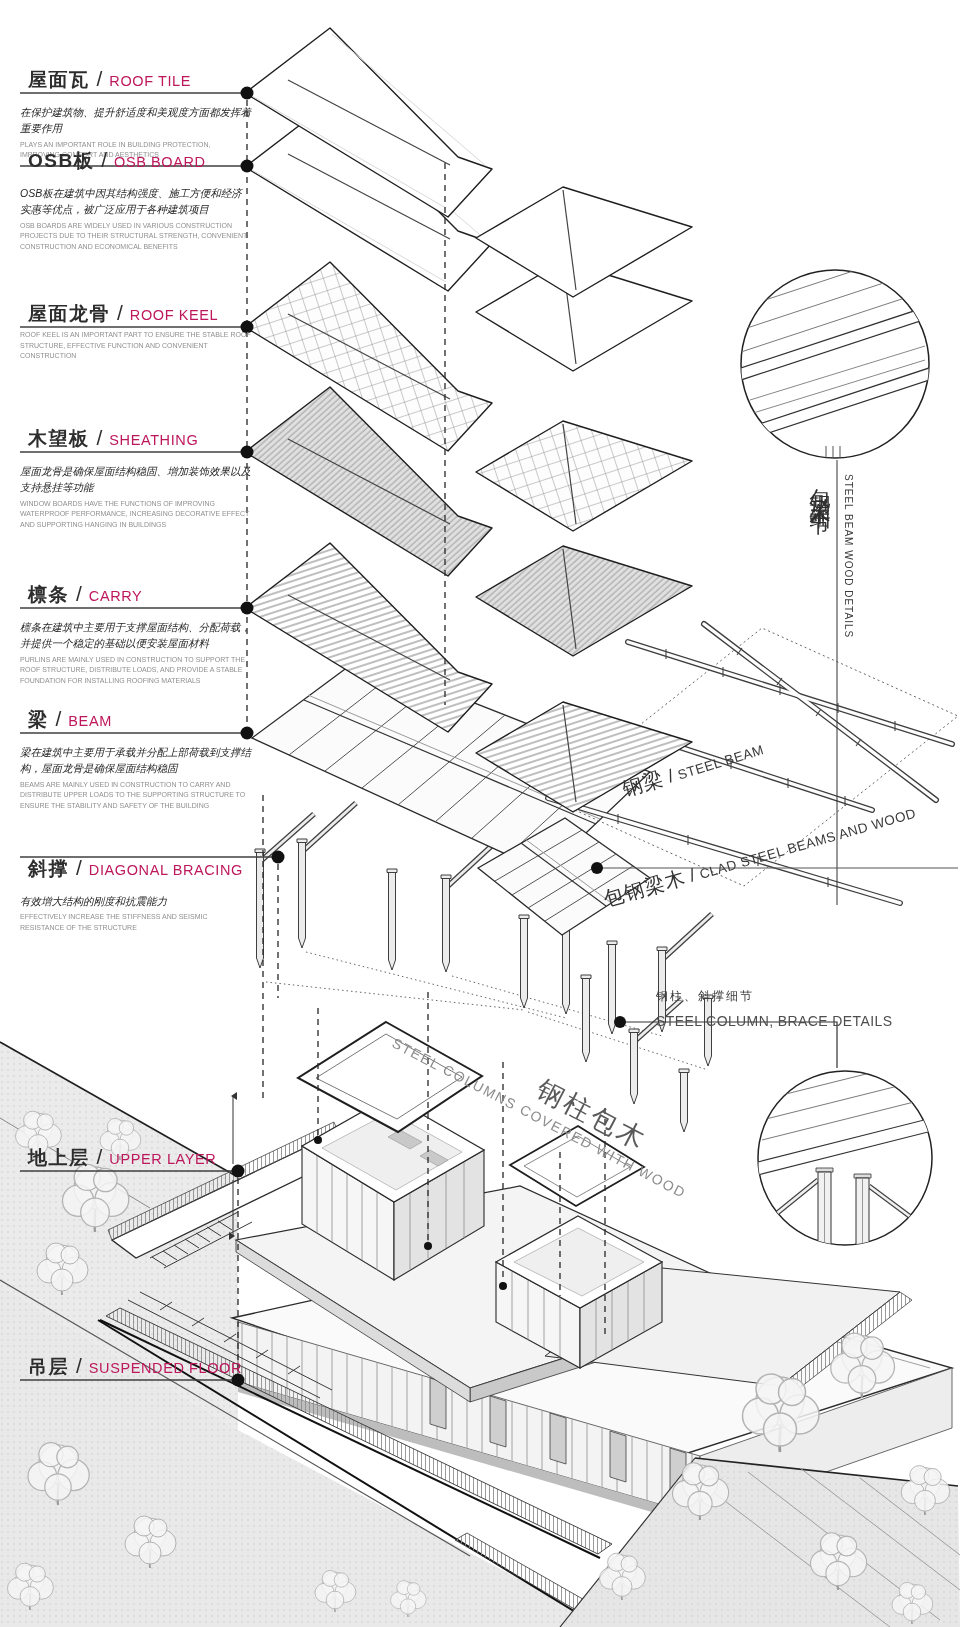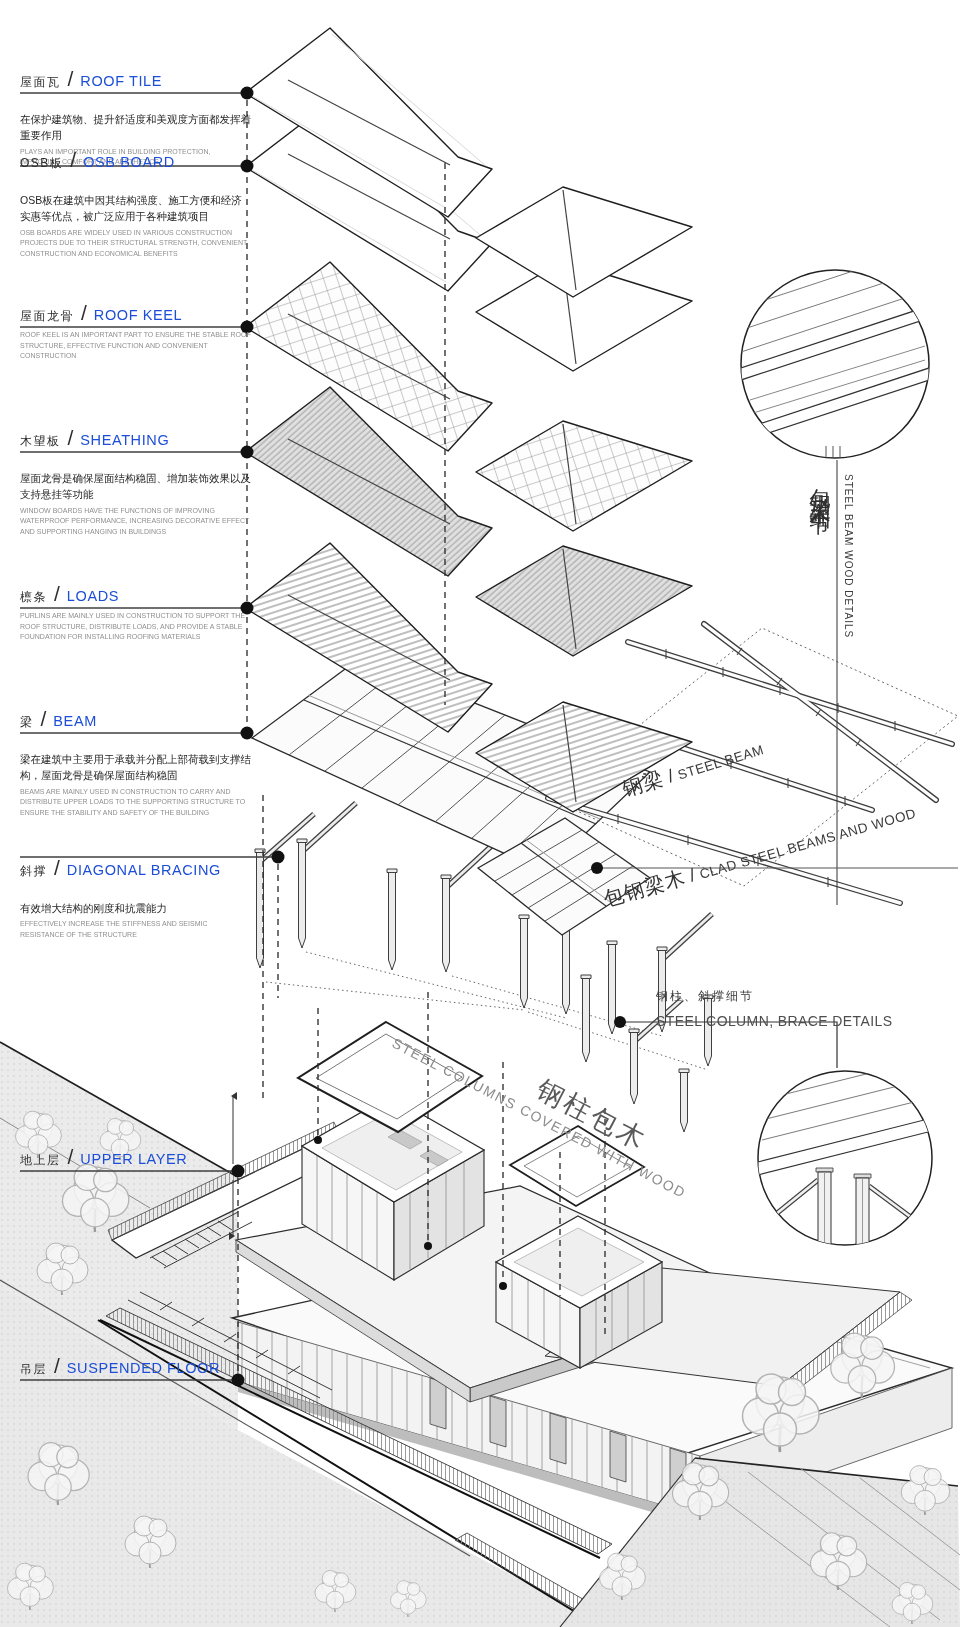--- a/index.html
+++ b/index.html
@@ -2,24 +2,24 @@
 <html><head>
 <meta charset="utf-8">
 <style>
   html,body{margin:0;padding:0;background:#fff;}
   .page{position:relative;width:960px;height:1627px;background:#fff;overflow:hidden;
         font-family:"Liberation Sans","DejaVu Sans",sans-serif;}
   .page svg{position:absolute;left:0;top:0;}
   
   .lbl{position:absolute;left:20px;width:232px;}
   .t{display:flex;align-items:baseline;height:26px;white-space:nowrap;}
-  .zh{font-size:12px;color:#2d2d2d;letter-spacing:1.5px;font-weight:400;}
+  .zh{font-size:19px;color:#2d2d2d;letter-spacing:1.5px;font-weight:700;margin-left:8px;}
   .sep{font-size:21px;font-weight:300;margin:0 7px;color:#2d2d2d;}
-  .en{font-size:14.5px;color:#1d4ed8;letter-spacing:.6px;}
-  .dzh{margin-top:18px;font-size:10.5px;line-height:1.55;color:#262626;}
+  .en{font-size:14.5px;color:#be185d;letter-spacing:.6px;}
+  .dzh{margin-top:11px;font-size:10.5px;line-height:1.55;color:#262626;font-style:italic;}
   .den{margin-top:3px;font-size:7px;line-height:1.5;color:#8f8f8f;}
   
   .ann{position:absolute;white-space:nowrap;}
   .ann .zh2{font-size:20px;color:#333;letter-spacing:1px;}
   .ann .sep2{font-size:18px;font-weight:300;color:#333;margin:0 5px;}
   .ann .en2{font-size:13.5px;color:#3a3a3a;letter-spacing:.5px;}
   #ann-steel-beam{left:627px;top:776px;transform:rotate(-17deg);transform-origin:left bottom;}
   #ann-clad{left:608px;top:886px;transform:rotate(-16deg);transform-origin:left bottom;}
   #ann-colwood{left:414px;top:1002px;transform:rotate(27.5deg);transform-origin:left top;}
   #ann-colwood .cw-zh{font-size:27px;color:#5a5a5a;letter-spacing:3px;margin-left:150px;}
@@ -508,22 +508,23 @@
         <span class="sep">/</span>
         <span class="en">SHEATHING</span>
       </div>
   <div class="dzh">屋面龙骨是确保屋面结构稳固、增加装饰效果以及支持悬挂等功能</div>
   <div class="den">WINDOW BOARDS HAVE THE FUNCTIONS OF IMPROVING WATERPROOF PERFORMANCE, INCREASING DECORATIVE EFFECT AND SUPPORTING HANGING IN BUILDINGS</div>
 </div>
 <div class="lbl" style="top:582px">
   <div class="t">
         <span class="zh">檩条</span>
         <span class="sep">/</span>
-        <span class="en">LOADS</span>
-      </div>
+        <span class="en">CARRY</span>
+      </div>
+  <div class="dzh">檩条在建筑中主要用于支撑屋面结构、分配荷载，并提供一个稳定的基础以便安装屋面材料</div>
   <div class="den">PURLINS ARE MAINLY USED IN CONSTRUCTION TO SUPPORT THE ROOF STRUCTURE, DISTRIBUTE LOADS, AND PROVIDE A STABLE FOUNDATION FOR INSTALLING ROOFING MATERIALS</div>
 </div>
 <div class="lbl" style="top:707px">
   <div class="t">
         <span class="zh">梁</span>
         <span class="sep">/</span>
         <span class="en">BEAM</span>
       </div>
   <div class="dzh">梁在建筑中主要用于承载并分配上部荷载到支撑结构，屋面龙骨是确保屋面结构稳固</div>
   <div class="den">BEAMS ARE MAINLY USED IN CONSTRUCTION TO CARRY AND DISTRIBUTE UPPER LOADS TO THE SUPPORTING STRUCTURE TO ENSURE THE STABILITY AND SAFETY OF THE BUILDING</div>

